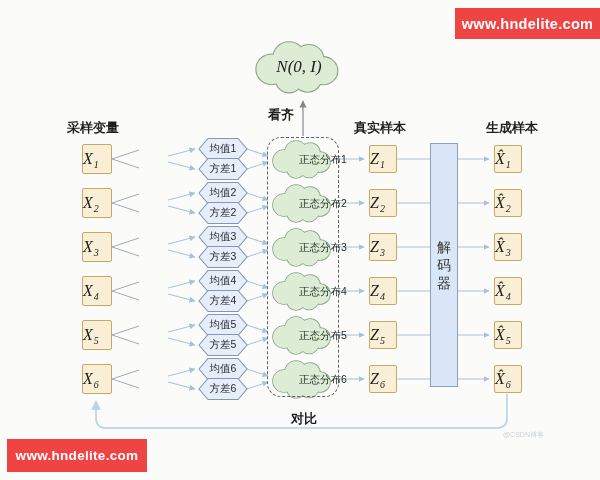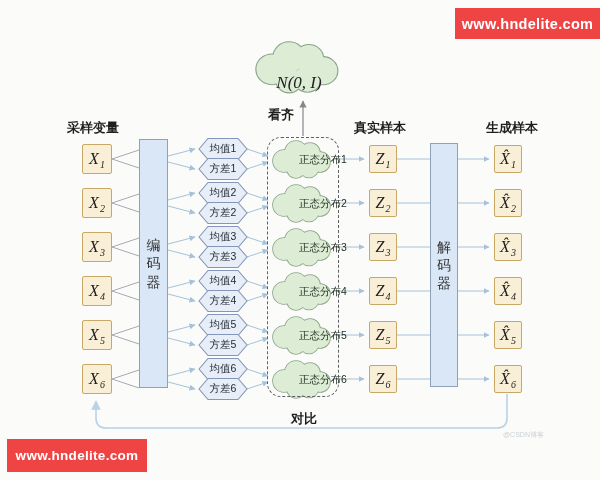--- a/index.html
+++ b/index.html
@@ -1,32 +1,32 @@
 <!DOCTYPE html>
 <html><head>
 <meta charset="utf-8">
 <style>
   html,body{margin:0;padding:0;background:#fff;}
   .stage{position:relative;width:600px;height:480px;background:#fbfbf9;overflow:hidden;
          font-family:"Liberation Sans",sans-serif;}
   .stage svg{position:absolute;left:0;top:0;}
   .hdr{position:absolute;font-size:13px;font-weight:bold;color:#1f1f1f;white-space:nowrap;}
-  .sq{position:absolute;width:30px;height:30px;box-sizing:border-box;text-align:center;
+  .sq{position:absolute;width:30px;height:30px;box-sizing:border-box;text-align:left;
       line-height:27px;background:#f8efd6;border:1.5px solid #c9a865;border-radius:2px;
       font-family:"Liberation Serif",serif;font-style:italic;font-size:16px;color:#1e1e1e;}
   .sq.small{width:28px;height:28px;line-height:25px;}
   .sq sub{font-size:10px;margin-left:1px;}
   .module{position:absolute;box-sizing:border-box;background:#dae7f6;border:1.3px solid #8fa0bb;
           display:flex;align-items:center;justify-content:center;}
   .vtxt{width:15px;font-size:14px;line-height:1.3;color:#333;word-break:break-all;text-align:center;}
   .dashedbox{position:absolute;box-sizing:border-box;border:1.6px dashed #5d6166;border-radius:14px;}
   .lbl{position:absolute;transform:translate(-50%,-50%);font-size:10.5px;color:#1e2633;white-space:nowrap;}
   .distlbl{color:#233024;margin-left:20px;}
   .cloudtitle{position:absolute;transform:translate(-50%,-50%);font-family:"Liberation Serif",serif;
-              font-style:italic;font-size:17px;color:#222;white-space:nowrap;margin-top:16px;}
+              font-style:italic;font-size:17px;color:#222;white-space:nowrap;}
   .bar{position:absolute;background:#ef4444;color:#fff;display:flex;align-items:center;
        justify-content:center;font-weight:bold;letter-spacing:.3px;}
   .faint{position:absolute;font-size:7px;color:#ccd2d8;filter:blur(.4px);white-space:nowrap;}
 </style>
 </head>
 <body>
 
 <div id="stage" class="stage">
 
   <svg id="wires" width="600" height="480">
@@ -141,23 +141,20 @@
   </svg>
 
   <div class="cloudtitle" style="left:299px;top:67px">N(0, I)</div>
 
   <div class="hdr" style="left:67px;top:119px">采样变量</div>
   <div class="hdr" style="left:354px;top:119px">真实样本</div>
   <div class="hdr" style="left:486px;top:119px">生成样本</div>
   <div class="hdr" style="left:268px;top:106px">看齐</div>
   <div class="hdr" style="left:291px;top:410px">对比</div>
 
-  <div class="module" style="left:139px;top:139px;width:29px;height:249px">
-    <div class="vtxt">编码器</div>
-  </div>
   <div class="module" style="left:430px;top:143px;width:28px;height:244px">
     <div class="vtxt">解码器</div>
   </div>
 
   <div class="dashedbox" style="left:267px;top:137px;width:72px;height:260px"></div>
 
   <div class="bar" style="left:455px;top:8px;width:145px;height:31px;font-size:14.5px">www.hndelite.com</div>
   <div class="bar" style="left:7px;top:439px;width:140px;height:33px;font-size:13.5px">www.hndelite.com</div>
   <div class="faint" style="left:503px;top:430px">@CSDN博客</div>
 <div class="sq" style="left:82px;top:144px"><i>X</i><sub>1</sub></div>

